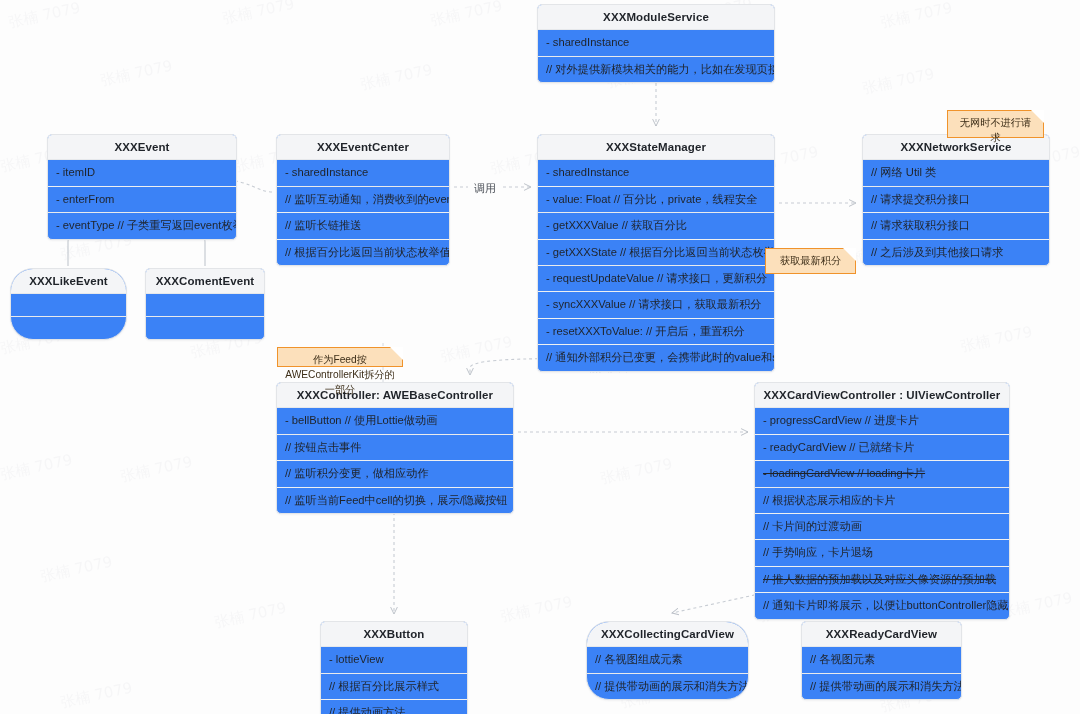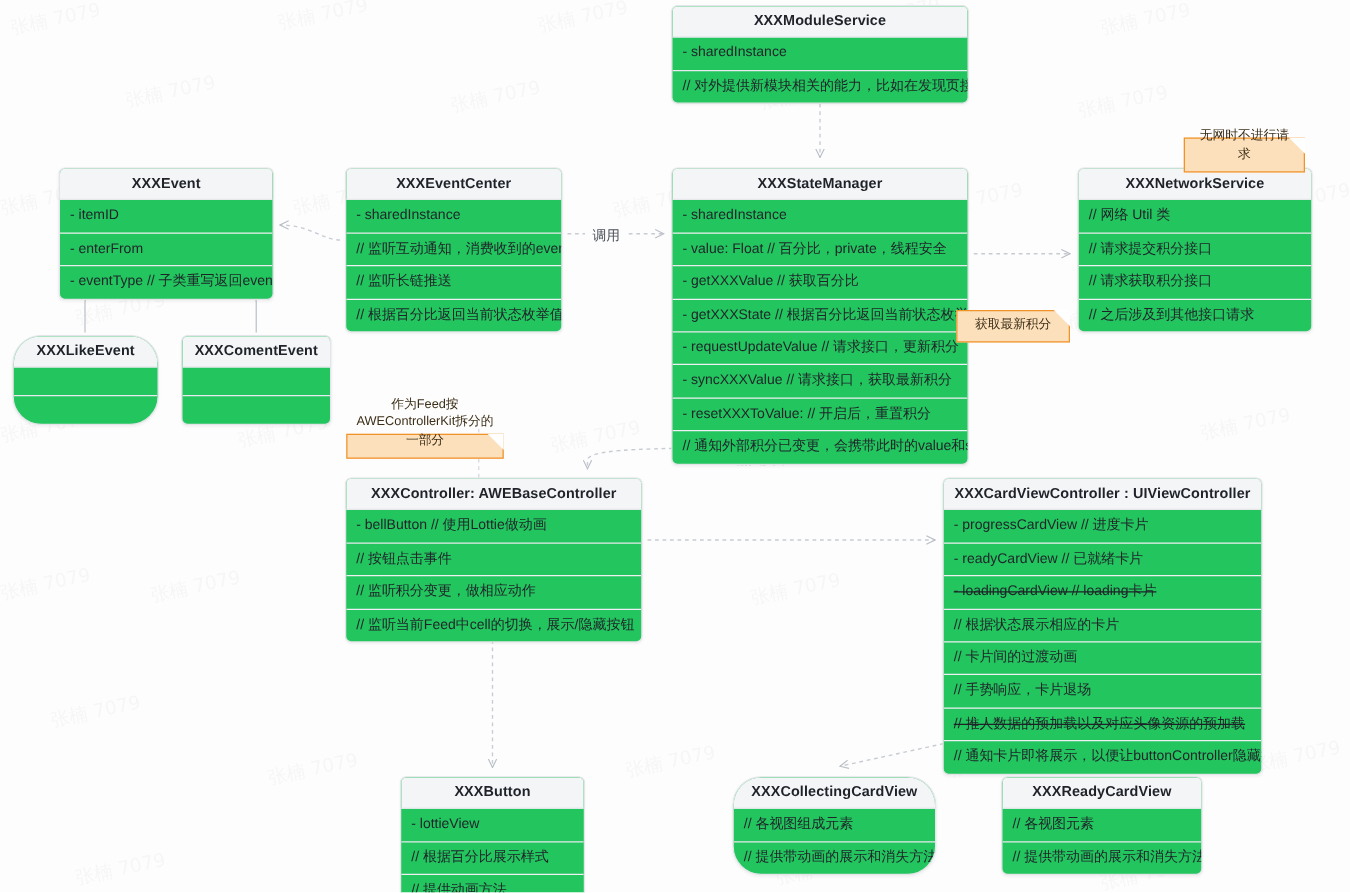--- a/index.html
+++ b/index.html
@@ -23,21 +23,21 @@
     left: 0; top: 0;
     width: 1080px;
     height: 714px;
     pointer-events: none;
   }
 
   
   .uml {
     position: absolute;
     box-sizing: border-box;
-    background: #22c55e;
+    background: #3b82f6;
     border: 1px solid #e3e5e8;
     border-radius: 5px;
     box-shadow: 0 1px 2px rgba(20,20,40,0.05);
     overflow: hidden;
   }
   .uml .title {
     box-sizing: border-box;
     background: #f4f5f7;
     text-align: center;
     font-weight: bold;
@@ -79,21 +79,21 @@
     position: absolute;
     box-sizing: border-box;
     background: #fce0bb;
     border: 1.4px solid #f0932b;
     color: #3d2e18;
     font-size: 10.2px;
     line-height: 1.45;
     text-align: center;
     padding: 5px 7px;
     display: flex;
-    align-items: flex-end;
+    align-items: flex-start;
     justify-content: center;
   }
   .note .fold {
     position: absolute;
     right: -1.4px;
     top: -1.4px;
     width: 0; height: 0;
     border-left: 13px solid transparent;
     border-top: 13px solid #ffffff;
   }
@@ -221,21 +221,21 @@
   <div id="nodes">
       <div class="uml" style="left: 537px; top: 4px; width: 238px;">
         <div class="title">XXXModuleService</div>
         <div class="sect">
           <div class="row">- sharedInstance</div>
         </div>
         <div class="sect">
           <div class="row">// 对外提供新模块相关的能力，比如在发现页接入</div>
         </div>
       </div>
-      <div class="uml" style="left: 47px; top: 134px; width: 172px;">
+      <div class="uml" style="left: 47px; top: 134px; width: 190px;">
         <div class="title">XXXEvent</div>
         <div class="sect">
           <div class="row">- itemID</div>
           <div class="row">- enterFrom</div>
         </div>
         <div class="sect">
           <div class="row">- eventType // 子类重写返回event枚举值</div>
         </div>
       </div>
       <div class="uml" style="left: 276px; top: 134px; width: 174px;">

